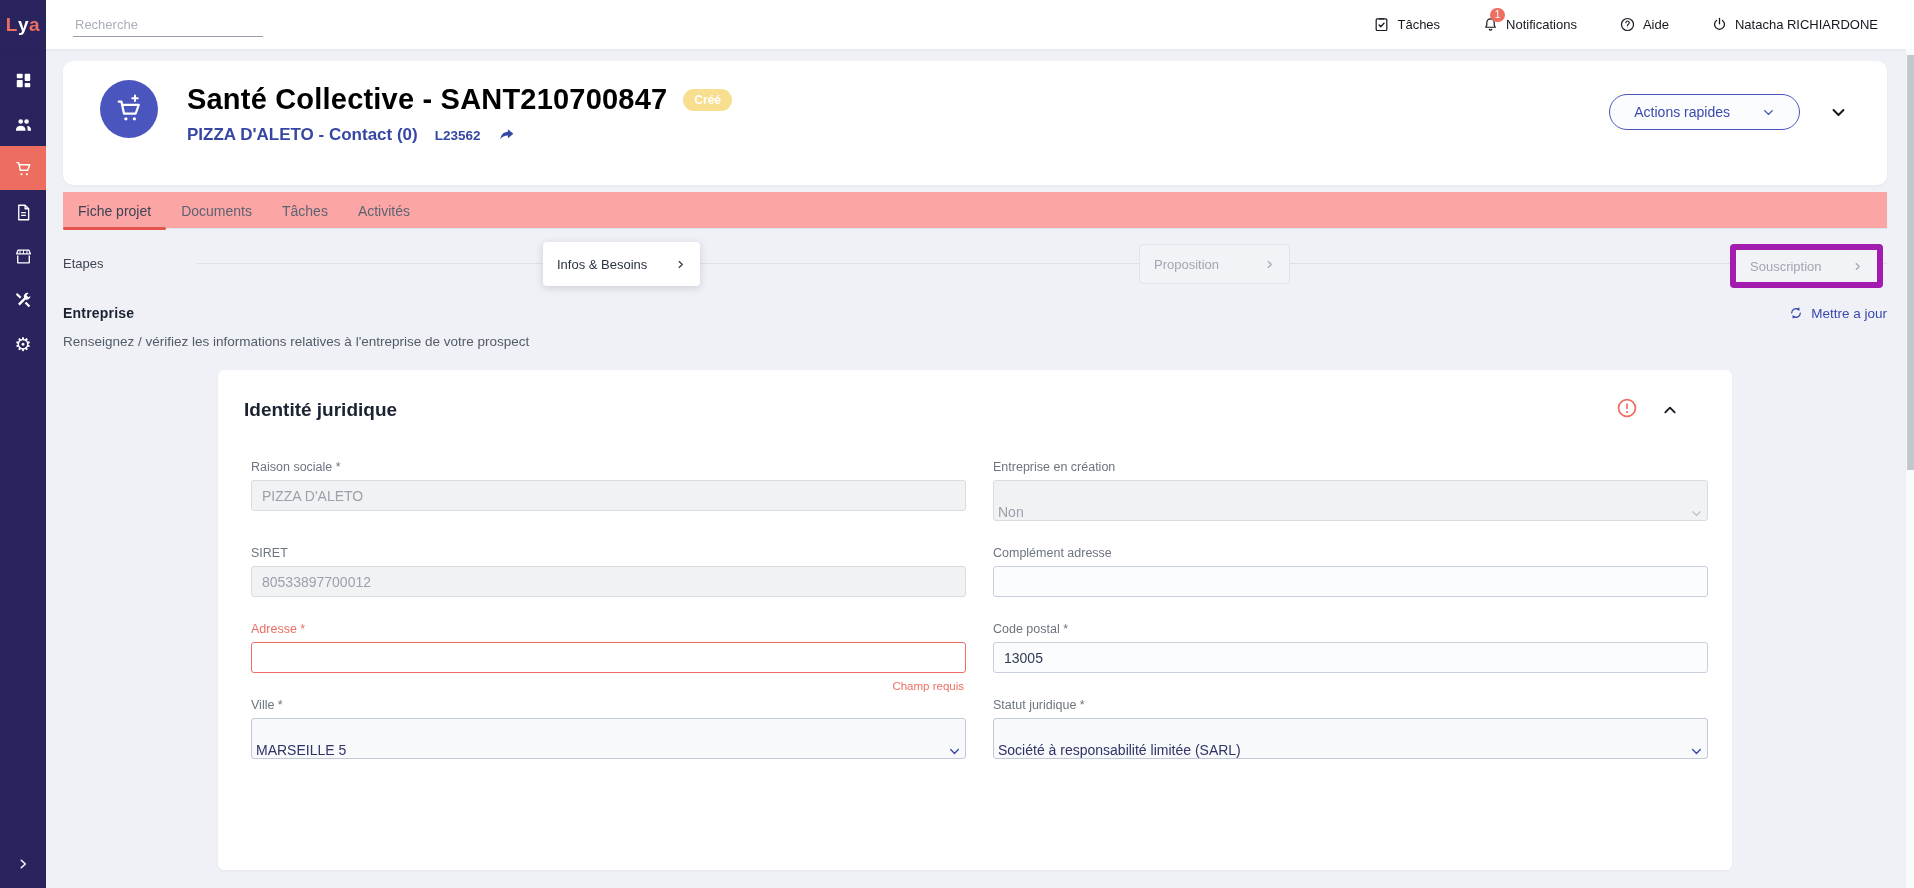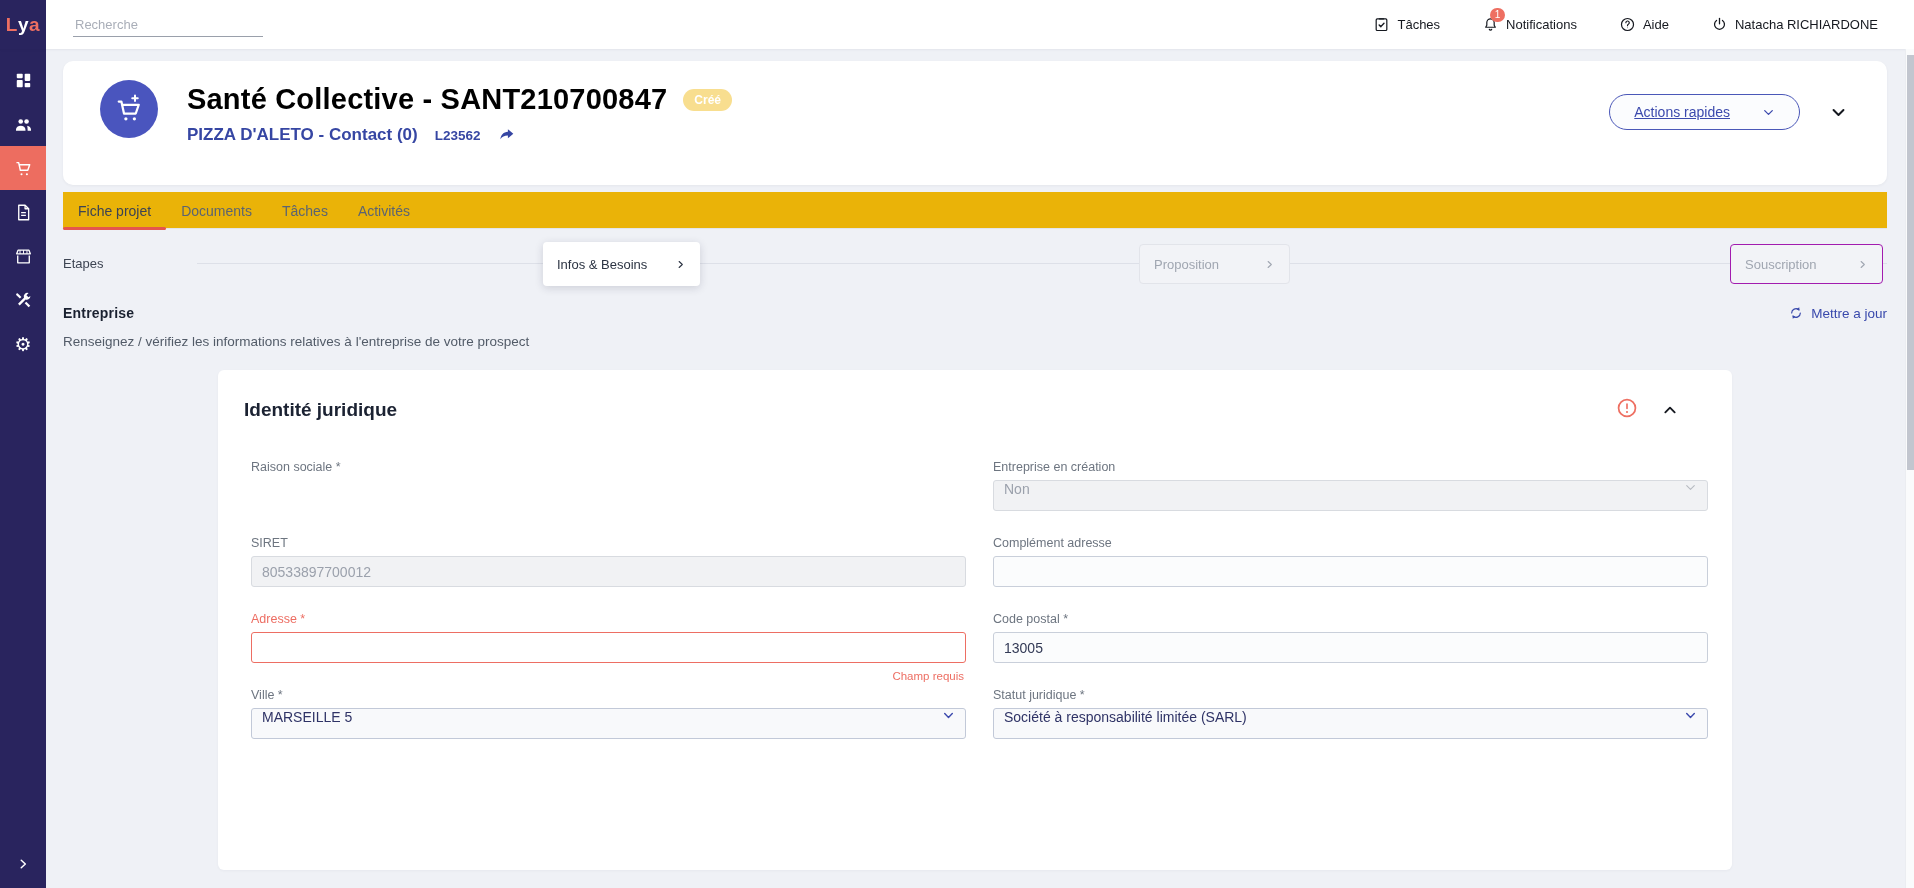--- a/index.html
+++ b/index.html
@@ -37,38 +37,38 @@
   .header-text { margin-left:29px; padding-top:6px; }
   .title-row { display:flex; align-items:center; gap:16px; }
   .page-title { font-size:29px; font-weight:700; color:#000000; letter-spacing:.2px; }
   .status-badge { background:#f8de8f; color:#ffffff; font-size:12px; font-weight:bold; padding:4px 11px; border-radius:11px; }
   .subtitle-row { display:flex; align-items:center; gap:17px; margin-top:9px; }
   .contact-link { color:#3646a3; font-weight:700; font-size:17px; cursor:pointer; }
   .ref-code { color:#3646a3; font-weight:700; font-size:13.5px; }
   .share-btn { color:#3646a3; cursor:pointer; display:flex; }
   .share-btn svg { width:18px; height:18px; }
   .header-right { position:absolute; right:40px; top:33px; display:flex; align-items:center; gap:30px; }
-  .quick-actions { height:36px; border:1px solid #4a57b8; border-radius:18px; background:#fbfcfe; color:#3b49ad; font-size:14px; display:flex; align-items:center; padding:0 24px; gap:32px; cursor:pointer;text-decoration:underline; }
+  .quick-actions { height:36px; border:1px solid #4a57b8; border-radius:18px; background:#fbfcfe; color:#3b49ad; font-size:14px; display:flex; align-items:center; padding:0 24px; gap:32px; cursor:pointer; }
   .quick-actions svg { width:13px; height:13px; }
   .expand-chevron { color:#15181f; cursor:pointer; display:flex; }
   .expand-chevron svg { width:17px; height:17px; }
   
-  .tabs { margin-top:7px; display:flex; background:#eab308; border-bottom:1px solid #e2e5eb; }
+  .tabs { margin-top:7px; display:flex; background:#fca5a5; border-bottom:1px solid #e2e5eb; }
   .tab { padding:11px 15px 9px; font-size:14px; color:#5b6472; cursor:pointer; position:relative; }
   .tab.active { color:#3c4354; font-weight:500; }
   .tab.active::after { content:""; position:absolute; left:0; right:0; bottom:-2px; height:3px; background:#e4564d; border-radius:2px; }
   
   .steps { margin-top:12px; height:46px; position:relative; }
   .steps-label { position:absolute; left:0; top:15px; font-size:13px; color:#3d4452; }
   .steps-line { position:absolute; left:134px; right:0; top:22px; height:1px; background:#dde0e8; }
   .step-card { position:absolute; top:1px; height:44px; display:flex; align-items:center; justify-content:space-between; padding:16px 14px; border-radius:4px; font-size:13px; cursor:pointer; }
   .step-card svg { width:11px; height:11px; }
   .step-active { left:480px; width:157px; background:#fff; color:#2b3342; box-shadow:0 2px 8px rgba(30,34,60,.16); }
   .step-idle { left:1076px; width:151px; top:3px; height:40px; background:#f2f3f7; border:1px solid #e2e4ea; color:#a0a6b1;align-items:center; }
-  .step-idle2 { left:1667px; width:153px; top:3px; height:40px; background:#f2f3f7; border:1px solid #a21caf; color:#a0a6b1; }
+  .step-idle2 { left:1667px; width:153px; top:3px; height:40px; background:#f2f3f7; border:6px solid #a21caf; color:#a0a6b1; }
   
   .section-row { margin-top:18px; display:flex; align-items:center; }
   .section-title { font-size:14px; font-weight:700; color:#1a2130; letter-spacing:.2px; }
   .update-link { margin-left:auto; display:flex; align-items:center; gap:7px; color:#3949ac; font-size:13.5px; cursor:pointer; }
   .update-link svg { width:16px; height:16px; }
   .section-desc { margin-top:13px; font-size:13.5px; color:#525b68; }
   
   .form-card { margin:21px auto 0; width:1514px; background:#fff; border-radius:6px; box-shadow:0 1px 3px rgba(30,34,60,.04); padding:27px 24px 30px 26px; height:500px; }
   .card-head { display:flex; align-items:center; }
   .card-title { font-size:19px; font-weight:700; color:#1b2232; }
@@ -77,21 +77,21 @@
   .collapse-chevron { color:#15181f; cursor:pointer; display:flex; }
   .collapse-chevron svg { width:16px; height:16px; }
   .form-grid { margin-top:38px; display:grid; grid-template-columns:1fr 1fr; column-gap:27px; padding-left:7px; }
   .field { margin-bottom:25px; position:relative; }
   .field label { display:block; font-size:12.5px; color:#6d7580; margin-bottom:6px; }
   .field.error label { color:#ed6e63; }
   .field input { width:100%; height:31px; border:1px solid #c9cfda; border-radius:3px; background:#fbfcfd; padding:0 10px; font-size:14px; color:#333a56; font-family:inherit; outline:none; }
   .field input:disabled { background:#f1f2f4; border-color:#d8dbe0; color:#9ba1ac; }
   .field.error input { border-color:#ed6e63; background:#fff; }
   .error-msg { position:absolute; right:2px; top:58px; font-size:11.5px; color:#ed6e63; }
-  .select { width:100%; height:31px; border:1px solid #c2c9d8; border-radius:3px; background:#f8f9fb; padding:0 10px; display:flex; align-items:flex-start; font-size:14px; color:#2f3366; cursor:pointer; }
+  .select { width:100%; height:41px; border:1px solid #c2c9d8; border-radius:3px; background:#f8f9fb; padding:0 4px; display:flex; align-items:flex-end; font-size:14px; color:#2f3366; cursor:pointer; }
   .select .sel-value { flex:1; }
   .select svg { width:13px; height:13px; color:#3b49ad; }
   .select.disabled { background:#f1f2f4; border-color:#d8dbe0; color:#9ba1ac; cursor:default; }
   .select.disabled svg { color:#b6bac1; }
   
   .scrollbar { position:absolute; right:0; top:49px; bottom:0; width:9px; background:#fafbfc; border-left:1px solid #ebedf1; z-index:6; }
   .scroll-thumb { position:absolute; top:6px; left:1px; width:7px; height:415px; background:#c2c6cf; }
 </style>
 </head>
 <body>
@@ -298,20 +298,21 @@
                 <path d="M5 15.5l7-7 7 7"></path>
               </svg>
           </span>
         </span>
       </div>
 
       <div class="form-grid">
 
         <div class="field">
           <label>Raison sociale *</label>
+          <input type="text" disabled="" value="PIZZA D'ALETO" style="">
         </div>
         <div class="field">
           <label>Entreprise en création</label>
           <div class="select disabled">
             <span class="sel-value">Non</span>
             <svg viewBox="0 0 24 24" fill="none" stroke="currentColor" stroke-width="2" stroke-linecap="round" stroke-linejoin="round">
                 <path d="M5 8.5l7 7 7-7"></path>
               </svg>
           </div>
         </div>

